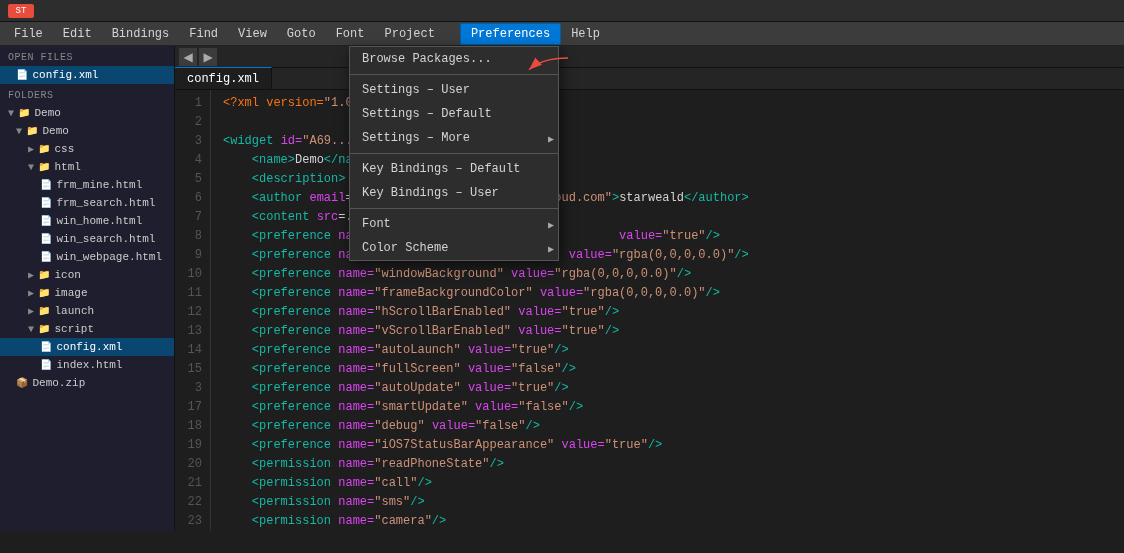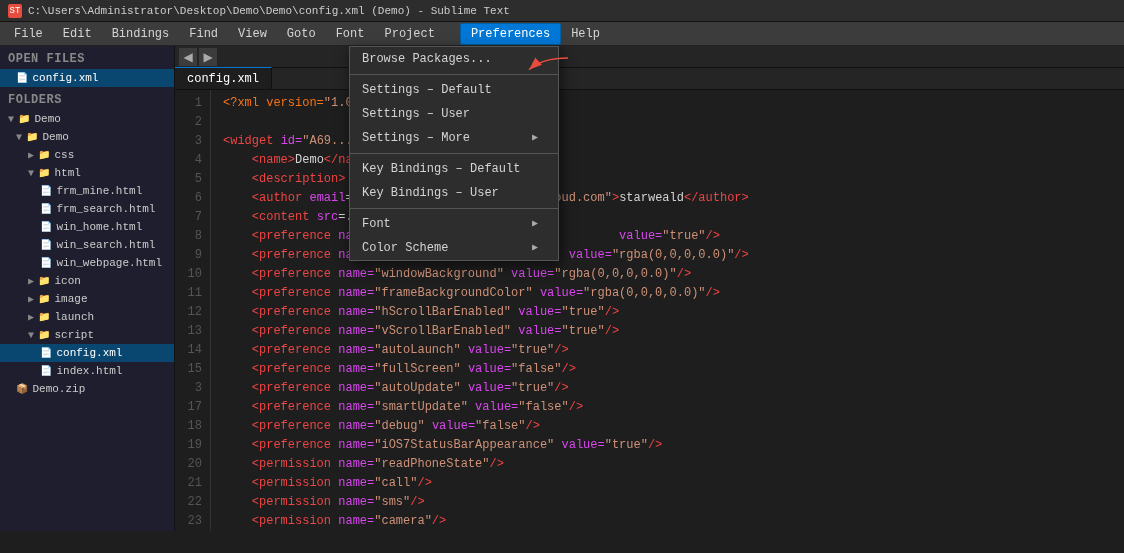--- a/index.html
+++ b/index.html
@@ -18,21 +18,21 @@
       background: #2d2d2d;
       height: 22px;
       display: flex;
       align-items: center;
       padding: 0 8px;
       font-size: 11px;
       color: #ccc;
       border-bottom: 1px solid #111;
     }
     #title-bar .title-icon {
-      width: 14px;
+      width: 26px;
       height: 14px;
       background: #e74c3c;
       border-radius: 2px;
       margin-right: 6px;
       display: inline-flex;
       align-items: center;
       justify-content: center;
       font-size: 9px;
       color: white;
     }
@@ -71,26 +71,26 @@
 
     
     #sidebar {
       width: 175px;
       background: #1e1e2e;
       border-right: 1px solid #111;
       overflow-y: auto;
       flex-shrink: 0;
     }
     .sidebar-section-title {
-      font-size: 12px;
+      font-size: 10px;
       color: #888;
       padding: 6px 8px 3px 8px;
       text-transform: uppercase;
       letter-spacing: 0.5px;
-      font-weight: bold;
+      font-weight: normal;
     }
     .sidebar-file {
       padding: 3px 8px 3px 16px;
       font-size: 11px;
       color: #ccc;
       display: flex;
       align-items: center;
       cursor: pointer;
     }
     .sidebar-file.active {
@@ -172,41 +172,41 @@
       flex: 1;
       padding: 4px 12px;
       font-size: 12px;
       line-height: 19px;
       overflow: auto;
       white-space: pre;
       color: #d4d4d4;
     }
 
     
-    .tag { color: #ef4444; }
+    .tag { color: #14b8a6; }
     .attr-name { color: #d946ef; }
     .attr-val { color: #ce9178; }
     .xml-decl { color: #f97316; }
     .text-content { color: #d4d4d4; }
     #preferences-menu {
       position: absolute;
       top: 46px;
       left: 349px;
       background: #2d2d2d;
       border: 1px solid #555;
       box-shadow: 2px 4px 12px rgba(0,0,0,0.6);
       min-width: 210px;
       z-index: 20;
       font-size: 12px;
     }
     .dropdown-item {
-      padding: 5px 20px 5px 12px;
+      padding: 5px 4px 5px 12px;
       color: #d4d4d4;
       display: flex;
-      align-items: flex-start;
+      align-items: flex-end;
       justify-content: space-between;
       cursor: pointer;
     }
     .dropdown-separator {
       border-top: 1px solid #555;
       margin: 3px 0;
     }
     .dropdown-arrow {
       color: #aaa;
       font-size: 10px;
@@ -244,21 +244,20 @@
       cursor: pointer;
       font-size: 12px;
       margin-right: 2px;
     }
   </style>
 </head>
 <body>
 
 <div id="title-bar">
   <span class="title-icon">ST</span>
-  <span>C:\Users\Administrator\Desktop\Demo\Demo\config.xml (Demo) - Sublime Text</span>
 </div>
 
 <div id="menu-bar">
   <div class="menu-item">File</div>
   <div class="menu-item">Edit</div>
   <div class="menu-item">Bindings</div>
   <div class="menu-item">Find</div>
   <div class="menu-item">View</div>
   <div class="menu-item">Goto</div>
   <div class="menu-item">Font</div>
@@ -419,24 +418,24 @@
     </div>
   </div>
 </div>
 
 <div id="preferences-menu">
   <div class="dropdown-item">
     <span>Browse Packages...</span>
   </div>
   <div class="dropdown-separator"></div>
   <div class="dropdown-item">
+    <span>Settings – User</span>
+  </div>
+  <div class="dropdown-item">
     <span>Settings – Default</span>
-  </div>
-  <div class="dropdown-item">
-    <span>Settings – User</span>
   </div>
   <div class="dropdown-item">
     <span>Settings – More</span>
     <span class="dropdown-arrow">▶</span>
   </div>
   <div class="dropdown-separator"></div>
   <div class="dropdown-item">
     <span>Key Bindings – Default</span>
   </div>
   <div class="dropdown-item">

